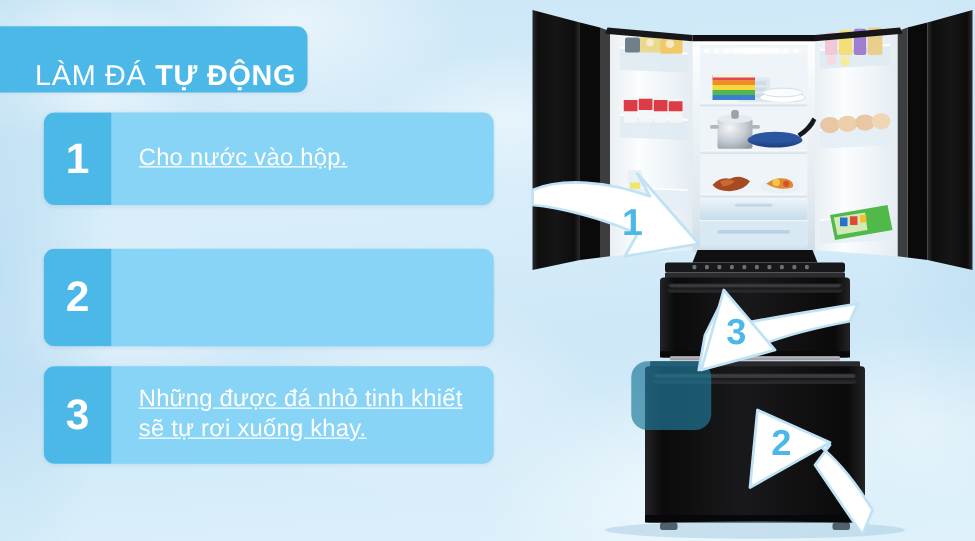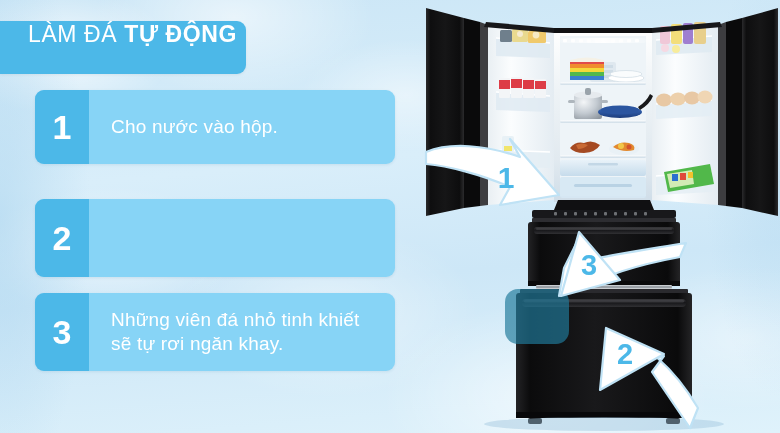--- a/index.html
+++ b/index.html
@@ -34,21 +34,21 @@
       radial-gradient(ellipse 120px 380px at 0% 50%, rgba(170,212,238,.55), rgba(170,212,238,0) 75%),
       radial-gradient(ellipse 100px 300px at 100% 40%, rgba(170,212,238,.35), rgba(170,212,238,0) 75%);
   }
 
   
   .title-banner{
     position:absolute; left:0; top:21px;
     height:53px; width:246px;
     background:#4cb8e8;
     border-radius:0 9px 9px 0;
-    display:flex; align-items:flex-start;
+    display:flex; align-items:flex-end;
     padding-left:28px;
     box-shadow:0 1px 3px rgba(0,0,0,.06);
   }
   .title-text{
     color:#ffffff;
     font-size:23px;
     letter-spacing:.6px;
     white-space:nowrap;
   }
   .title-light{ font-weight:300; }
@@ -80,20 +80,21 @@
     flex:1;
     display:flex; align-items:center;
     padding-left:22px; padding-right:10px;
   }
   .step-text{
     color:#ffffff;
     font-size:19px;
     font-weight:400;
     line-height:1.24;
     letter-spacing:.2px;
+    text-decoration:underline;
   }
 
   
   .fridge{
     position:absolute;
     left:424px; top:0px;
     width:356px; height:433px;
   }
   .fridge svg{ display:block; }
 
@@ -420,17 +421,17 @@
     </div>
   </div>
 
   <div class="step step-2">
     <div class="step-num">2</div>
   </div>
 
   <div class="step step-3">
     <div class="step-num">3</div>
     <div class="step-body">
-      <div class="step-text">Những viên đá nhỏ tinh khiết sẽ tự rơi ngăn khay.</div>
+      <div class="step-text">Những được đá nhỏ tinh khiết sẽ tự rơi xuống khay.</div>
     </div>
   </div>
 
 </div>
 
 </body></html>

